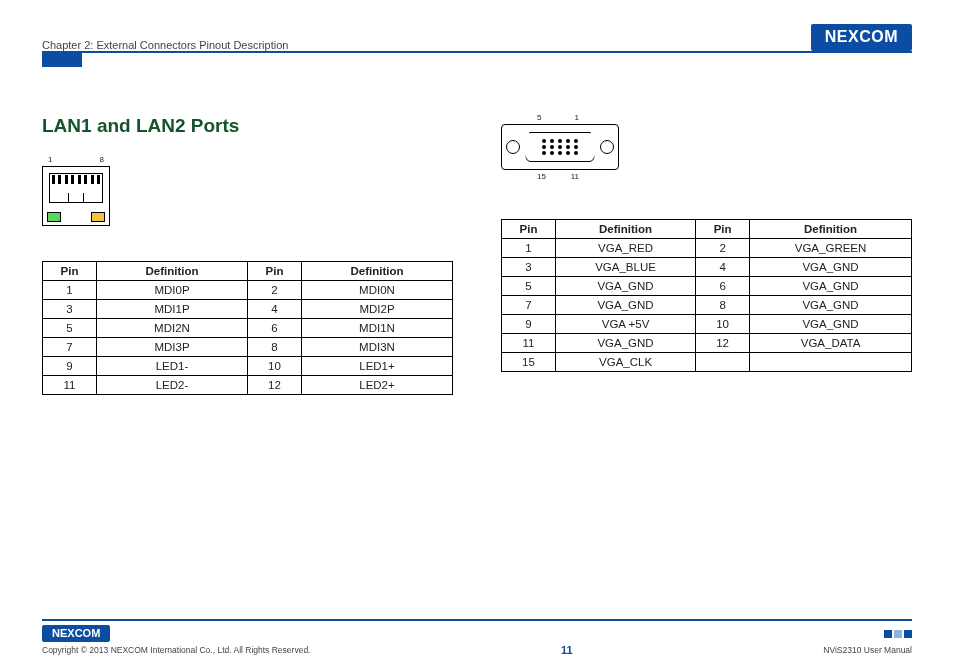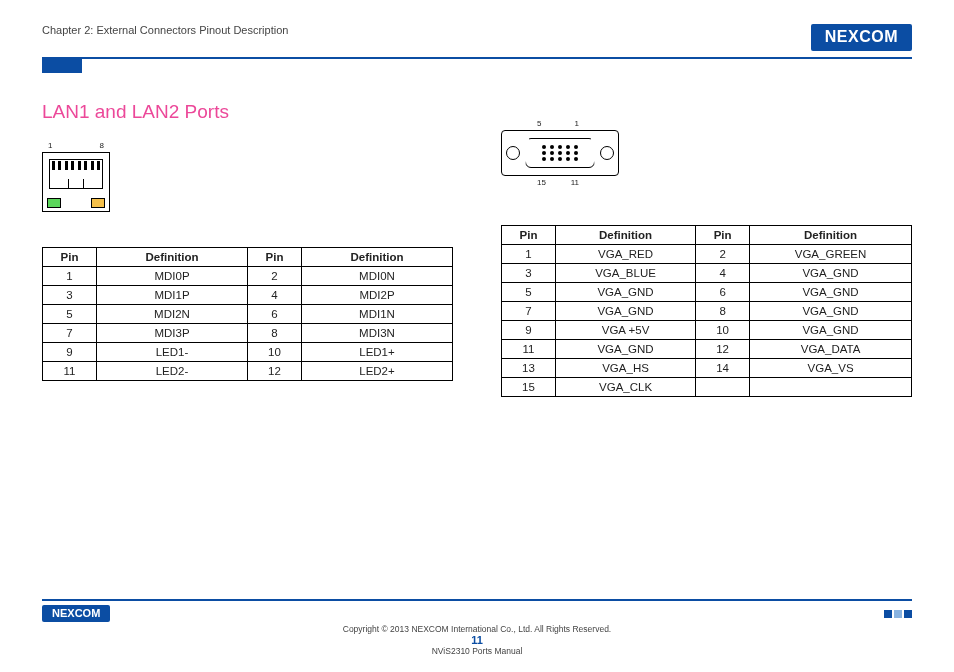--- a/index.html
+++ b/index.html
@@ -8,23 +8,23 @@
     height: 672px;
     font-family: Arial, Helvetica, sans-serif;
     background: #fff;
     color: #222;
     position: relative;
     padding: 24px 42px 0 42px;
   }
   .top-bar {
     display: flex;
     justify-content: space-between;
-    align-items: flex-start;
+    align-items: flex-end;
     border-bottom: 2px solid #0b4da3;
-    padding-bottom: 6px;
+    padding-bottom: 0;
   }
   .chapter-label { font-size: 11px; color: #444; }
   .logo {
     background: #0b4da3;
     color: #fff;
     font-weight: bold;
     padding: 4px 14px 5px 14px;
     font-size: 16px;
     border-radius: 2px;
     letter-spacing: 0.5px;
@@ -35,21 +35,21 @@
     width: 40px; height: 14px;
     background: #0b4da3;
     margin-top: 0;
   }
   .content {
     display: flex;
     gap: 48px;
     margin-top: 28px;
   }
   .col { flex: 1; }
-  .sec-title { font-size: 19px; font-weight: normal; color: #ec4899; }
+  .sec-title { font-size: 19px; font-weight: bold; color: #14532d; margin-top: 20px; }
   .sec-sub { font-size: 12px; color: #333; margin-top: 4px; }
   .diagram-area { height: 100px; margin-top: 18px; position: relative; }
   
   .rj45-labels { font-size: 8px; display:flex; justify-content:space-between; width:56px; margin-left:6px;}
   .rj45 {
     width: 68px; height: 60px;
     border: 1.5px solid #000;
     position: relative;
     margin-top:2px;
   }
@@ -104,21 +104,21 @@
     position:absolute; left:42px; right:42px; bottom:16px;
   }
   .footer-line{ border-top:2px solid #0b4da3; padding-top:4px; display:flex; justify-content:space-between; align-items:center;}
   .footer .logo-small{
     background:#0b4da3; color:#fff; font-weight:bold; font-size:11px;
     padding:2px 10px 3px 10px; border-radius:2px;
   }
   .footer-sq{ display:inline-flex; gap:2px;}
   .footer-sq span{ width:8px;height:8px;background:#0b4da3; display:block;}
   .footer-sq span.lt{ background:#89b3e0;}
-  .footer-meta{ display:flex; justify-content:space-between; font-size:8.5px; color:#444; margin-top:2px; align-items:center;flex-direction:column;}
+  .footer-meta{ display:flex; justify-content:space-between; font-size:8.5px; color:#444; margin-top:2px; align-items:center;}
   .page-num{ font-weight:bold; color:#0b4da3; font-size:11px;}
 </style>
 </head>
 <body>
 
 <div class="top-bar">
   <div class="chapter-label">Chapter 2: External Connectors Pinout Description</div>
   <div class="logo">NE<span class="logo-x">X</span>COM</div>
 </div>
 <div class="blue-tab"></div>
@@ -282,26 +282,20 @@
             <td class="pincol">10</td>
             <td>VGA_GND</td>
           </tr>
           <tr>
             <td class="pincol">11</td>
             <td>VGA_GND</td>
             <td class="pincol">12</td>
             <td>VGA_DATA</td>
           </tr>
           <tr>
-            <td class="pincol">13</td>
-            <td>VGA_HS</td>
-            <td class="pincol">14</td>
-            <td>VGA_VS</td>
-          </tr>
-          <tr>
             <td class="pincol">15</td>
             <td>VGA_CLK</td>
             <td class="pincol"></td>
             <td></td>
           </tr>
         </tbody>
     </table>
   </div>
 
 </div>
@@ -311,15 +305,15 @@
     <div class="logo-small">NE<span class="logo-x">X</span>COM</div>
     <div class="footer-sq">
         <span></span>
         <span class="lt"></span>
         <span></span>
       </div>
   </div>
   <div class="footer-meta">
     <span>Copyright © 2013 NEXCOM International Co., Ltd. All Rights Reserved.</span>
     <span class="page-num">11</span>
-    <span>NViS2310 Ports Manual</span>
+    <span>NViS2310 User Manual</span>
   </div>
 </div>
 
 </body></html>

